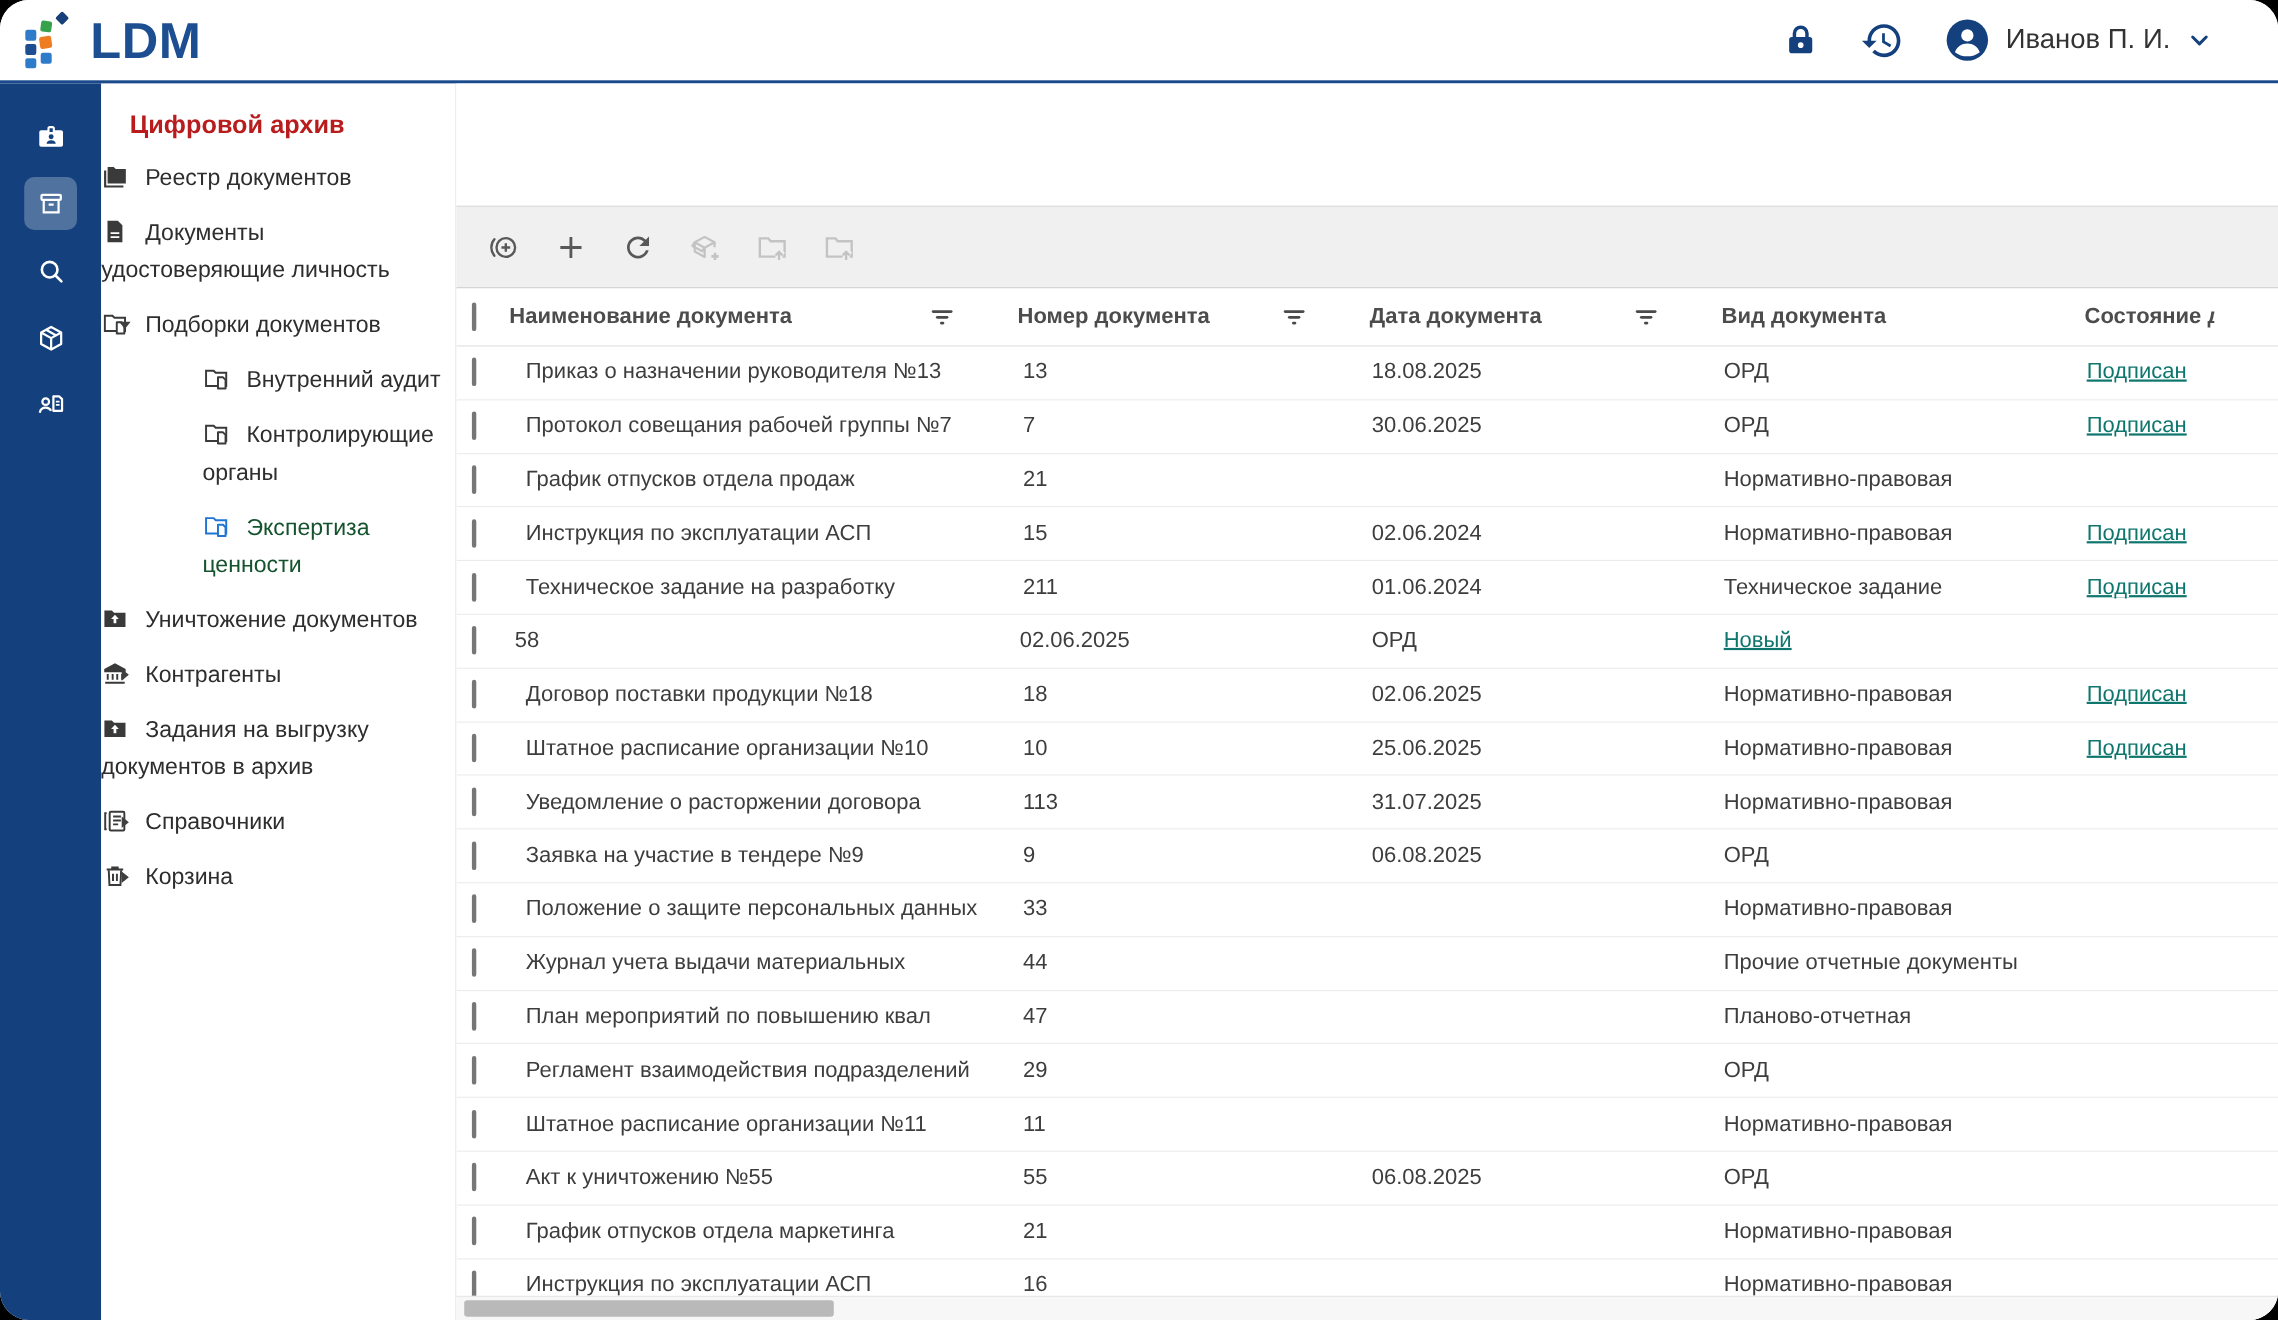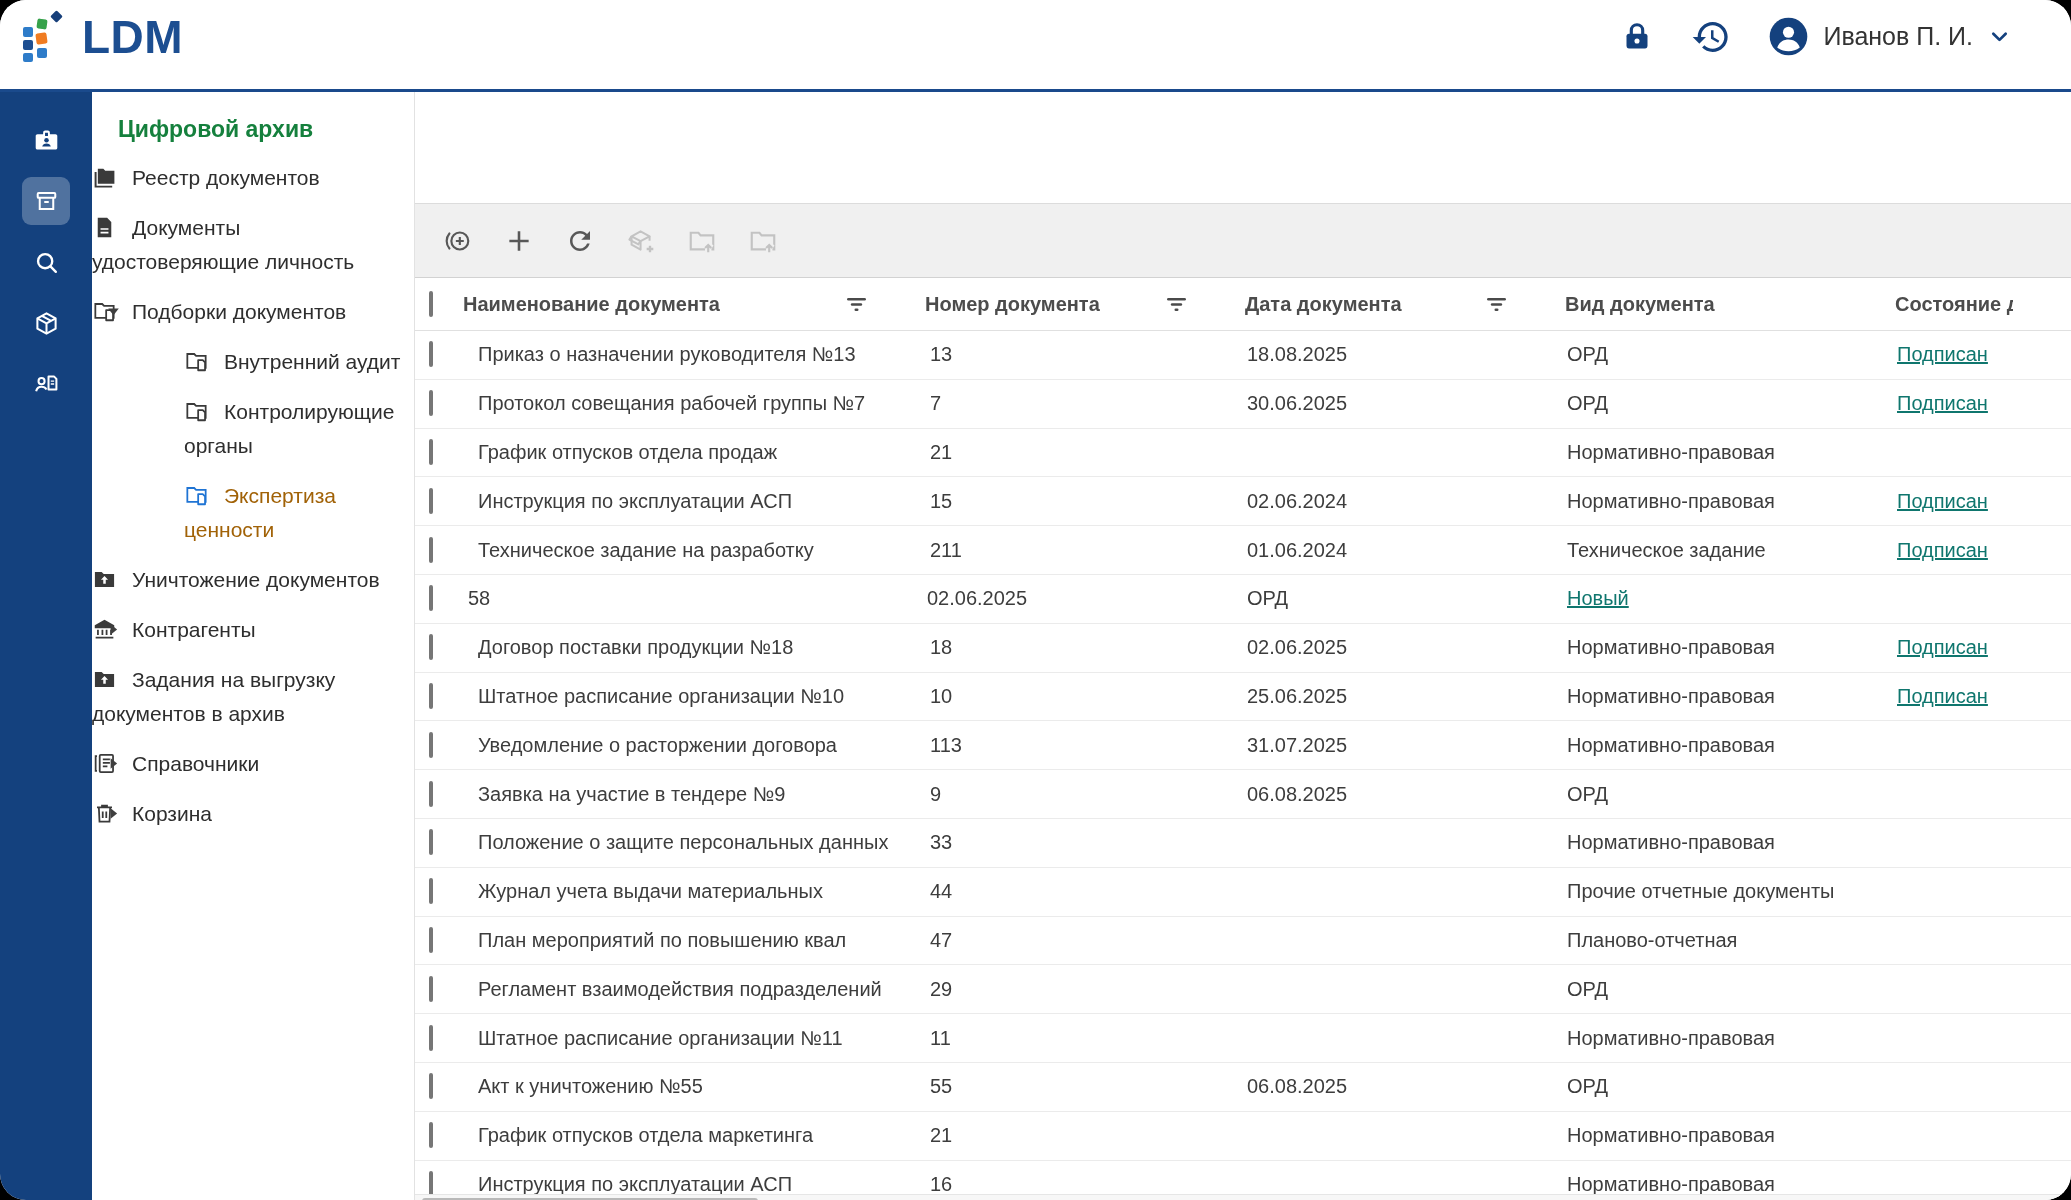--- a/index.html
+++ b/index.html
@@ -1,49 +1,49 @@
 <!DOCTYPE html>
 <html><head>
 <meta charset="utf-8">
 <style>
   html,body{margin:0;padding:0;}
   body{width:2071px;height:1200px;background:#000;position:relative;font-family:"Liberation Sans",sans-serif;}
   .app{position:absolute;inset:0;background:#fff;border-radius:26px;overflow:hidden;}
 
   
-  .topbar{height:73px;border-bottom:3px solid #1A4A8C;background:#fff;display:flex;align-items:center;justify-content:space-between;padding:0 58px 16px 22px;gap:47px;}
+  .topbar{height:73px;border-bottom:3px solid #1A4A8C;background:#fff;display:flex;align-items:center;justify-content:space-between;padding:0 58px 0 22px;gap:47px;}
   .logo{display:flex;align-items:center;gap:12px;}
   .logo-mark{width:48px;height:54px;}
   .logo-text{font-size:46px;font-weight:bold;color:#1C4E91;letter-spacing:.5px;}
   .top-right{display:flex;align-items:center;gap:36px;}
   .tb-ic{color:#14417E;display:flex;align-items:center;justify-content:center;cursor:pointer;}
   .tb-ic svg{display:block;}
   .user{display:flex;align-items:center;gap:13px;cursor:pointer;}
   .user-name{font-size:25px;color:#333;}
 
   
   .shell{display:flex;height:1124px;}
 
   
   .rail{width:92px;background:#14417E;padding-top:24px;display:flex;flex-direction:column;align-items:center;gap:13px;flex:none;}
   .rail-btn{width:48px;height:48px;border-radius:9px;display:flex;align-items:center;justify-content:center;color:#fff;cursor:pointer;}
   .rail-btn svg{width:27px;height:27px;display:block;}
   .rail-btn.active{background:rgba(255,255,255,.26);}
 
   
   .tree{width:323px;flex:none;border-right:1px solid #e2e2e2;padding-top:20px;box-sizing:border-box;background:#fff;}
-  .tree-title{font-size:23px;font-weight:bold;color:#15803d;margin:4px 0 18px 26px;}
+  .tree-title{font-size:23px;font-weight:bold;color:#b91c1c;margin:4px 0 18px 26px;}
   .nav-item{position:relative;font-size:21px;line-height:34px;color:#2e2e2e;margin-bottom:16px;cursor:pointer;}
   .nav-item.l1{padding-right:10px;}
   .nav-item.l2{padding-left:92px;padding-right:6px;}
   .nav-item .caret{position:absolute;left:14px;top:9px;width:15px;height:15px;}
   .nav-item .caret svg{width:15px;height:15px;display:block;}
   .nav-item .nicon{display:inline-block;width:25px;height:25px;vertical-align:-5px;margin-right:15px;color:#3a3a3a;}
   .nav-item .nicon svg{width:25px;height:25px;display:block;}
-  .nav-item.selected{color:#a16207;}
+  .nav-item.selected{color:#14532d;}
   .nav-item.selected .nicon{color:#1F74D4;}
 
   
   .main{flex:1;min-width:0;position:relative;background:#fff;}
   .gap{height:111px;background:#fff;}
   .toolbar{height:75px;box-sizing:border-box;background:#f0f0f0;border-top:1px solid #dcdcdc;border-bottom:1px solid #d2d2d2;display:flex;align-items:center;gap:27px;padding-left:26px;}
   .tool-btn{width:34px;height:34px;display:flex;align-items:center;justify-content:center;color:#585858;cursor:pointer;background:none;border:none;padding:0;}
   .tool-btn svg{width:30px;height:30px;display:block;}
   .tool-btn.disabled{color:#c3c3c3;cursor:default;}
 

